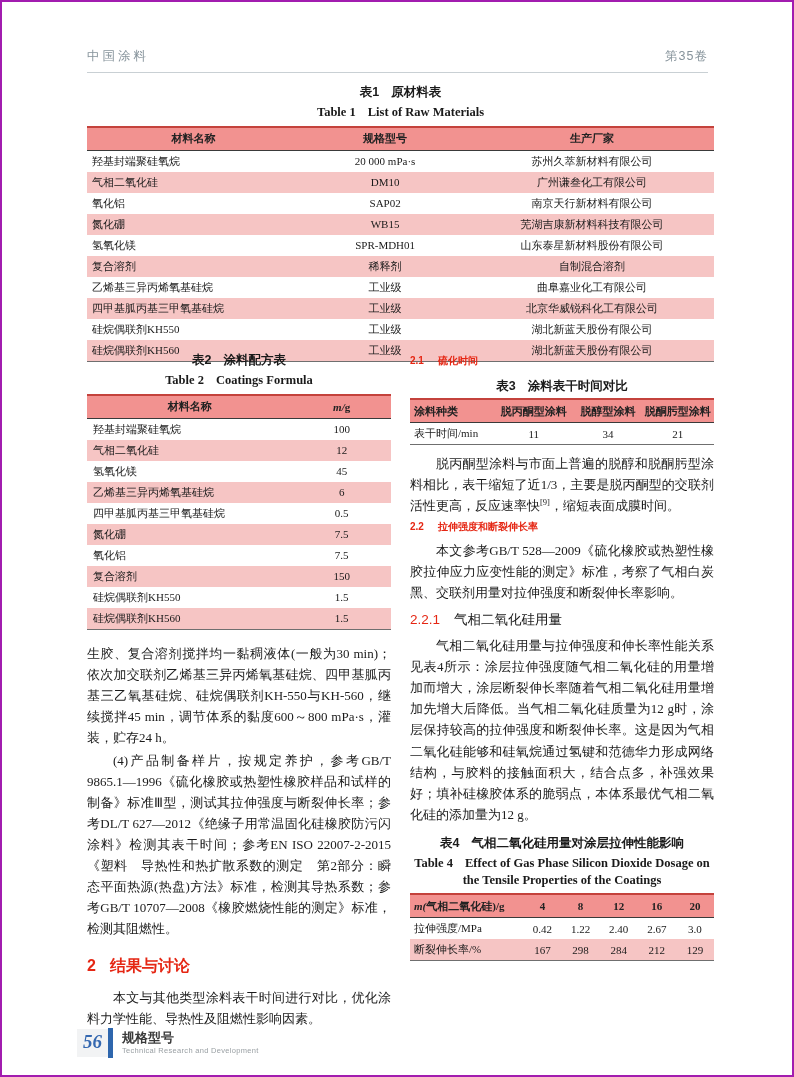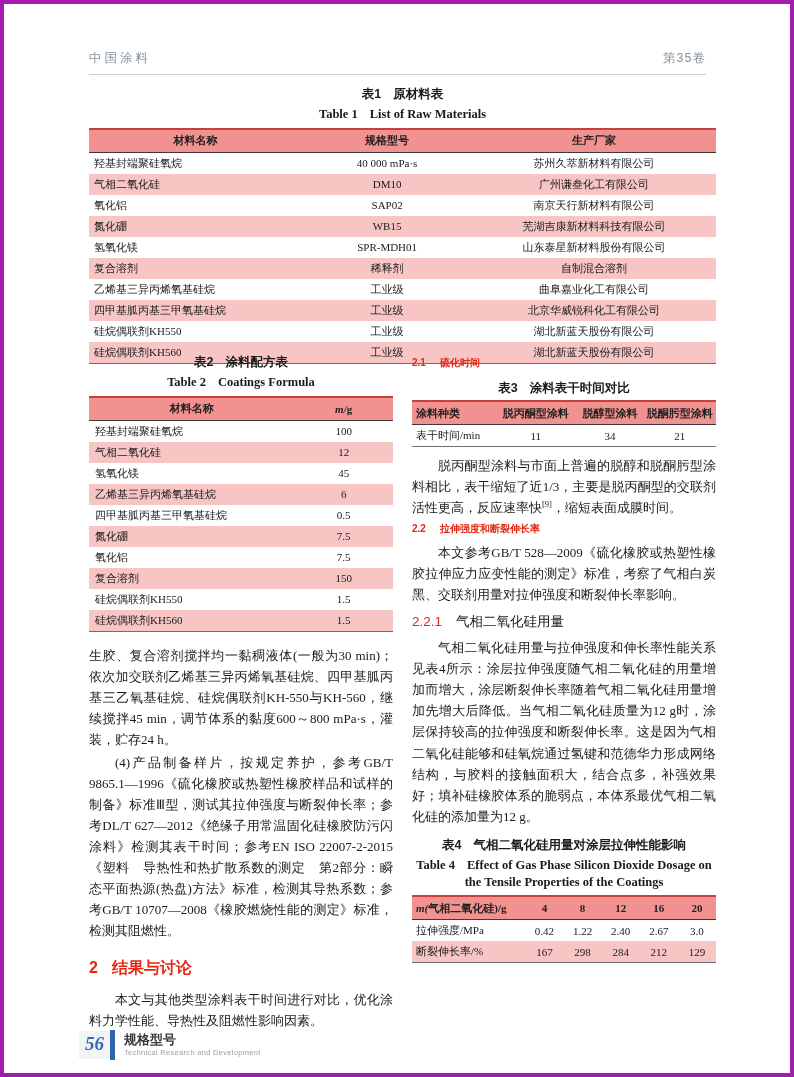--- a/index.html
+++ b/index.html
@@ -1,18 +1,18 @@
 <!DOCTYPE html>
 <html><head>
 <meta charset="utf-8">
 <style>
   html,body{margin:0;padding:0;background:#fafafa;}
   .page{
     position:relative; width:794px; height:1077px; background:#ffffff;
-    border:4px solid #a21caf; box-sizing:border-box; overflow:hidden;
+    border:2px solid #a21caf; box-sizing:border-box; overflow:hidden;
     font-family:"Liberation Serif", serif; color:#1a1a1a;
   }
   
   .running-head{
     position:absolute; top:46px; left:85px; right:84px;
     display:flex; justify-content:space-between; align-items:flex-end;
     border-bottom:1px solid #c9d0d4; padding-bottom:7px;
     font-size:12.5px; color:#86939b; letter-spacing:3px;
     font-family:"Liberation Sans", sans-serif;
   }
@@ -108,21 +108,21 @@
       <thead>
           <tr>
             <th class="c0">材料名称</th>
             <th class="c1">规格型号</th>
             <th class="c2">生产厂家</th>
           </tr>
         </thead>
       <tbody>
           <tr>
             <td class="c0">羟基封端聚硅氧烷</td>
-            <td class="c1">40 000 mPa·s</td>
+            <td class="c1">20 000 mPa·s</td>
             <td class="c2">苏州久萃新材料有限公司</td>
           </tr>
           <tr>
             <td class="c0">气相二氧化硅</td>
             <td class="c1">DM10</td>
             <td class="c2">广州谦叁化工有限公司</td>
           </tr>
           <tr>
             <td class="c0">氧化铝</td>
             <td class="c1">SAP02</td>

